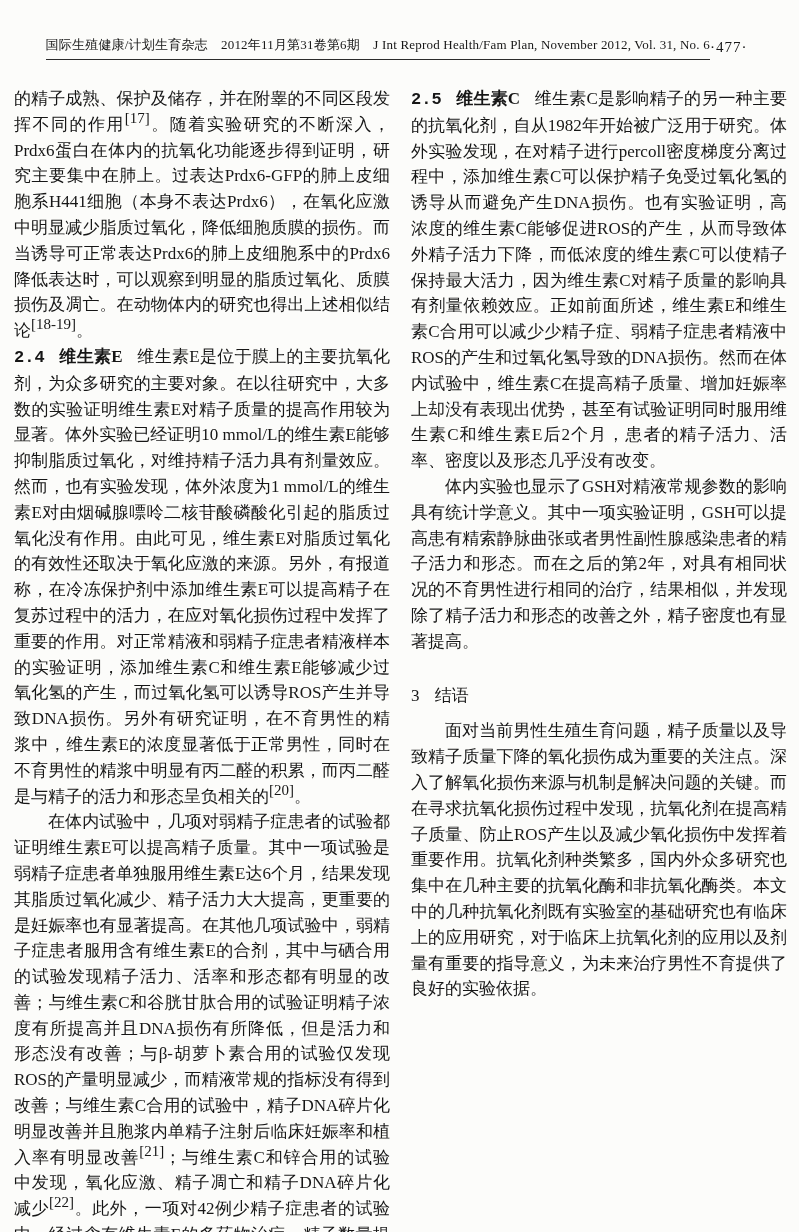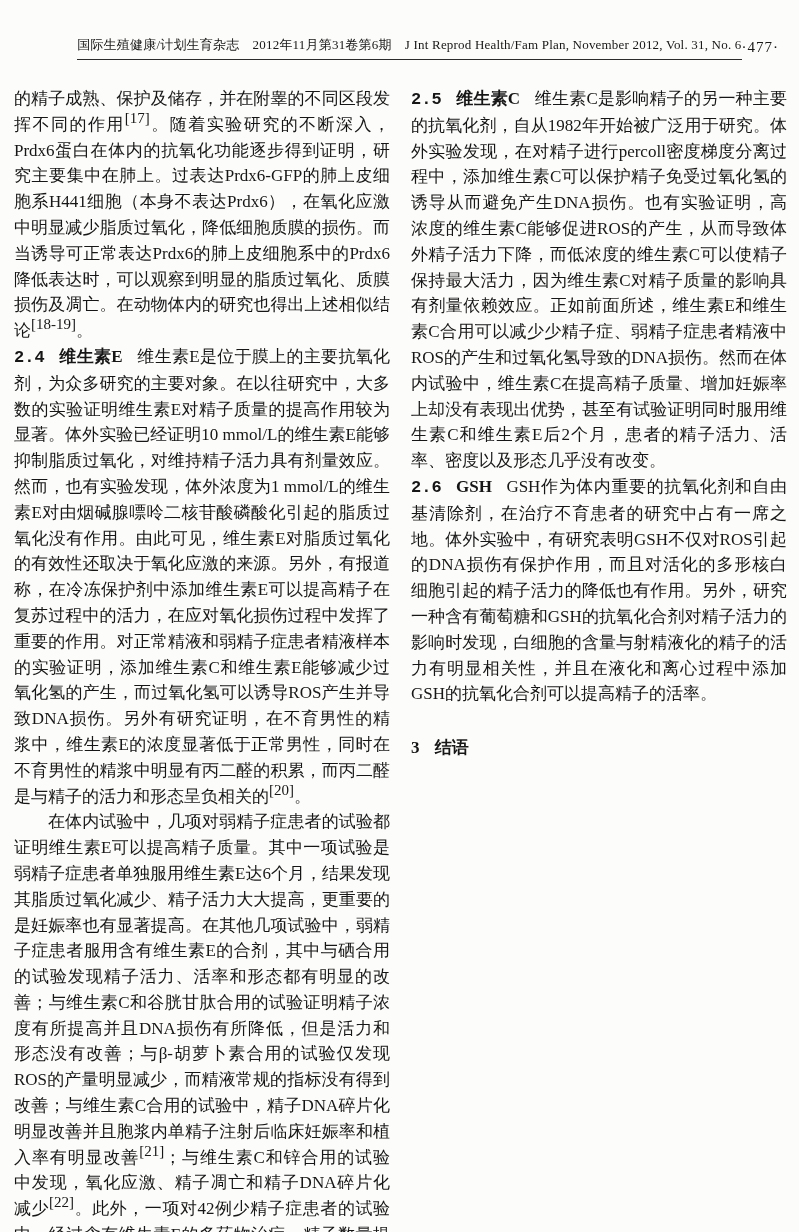--- a/index.html
+++ b/index.html
@@ -10,21 +10,21 @@
     font-family:"Liberation Serif","DejaVu Serif",serif;
     overflow:hidden;
   }
   .page{
     box-sizing:border-box;
     width:799px;height:1232px;
     padding:36px 12px 0 14px;
   }
   .header{
     display:flex;
-    justify-content:flex-end;
+    justify-content:center;
     align-items:flex-end;
   }
   .journal-line{
     font-size:13px;
     letter-spacing:.2px;
     border-bottom:1.6px solid #2b2b2b;
     padding-bottom:5px;
     white-space:nowrap;
   }
   .page-number{
@@ -42,21 +42,21 @@
     font-size:17px;
     line-height:25.8px;
     text-align:justify;
   }
   p{margin:0;}
   .indent{text-indent:2em;}
   b.sec-num{font-weight:700;margin-right:.85em;font-family:Liberation Mono, monospace;}
   b.sec-title{font-weight:700;margin-right:.85em;}
   h3.sec-heading{
     font-size:17px;
-    font-weight:700;
+    font-weight:400;
     margin:28px 0 10px 0;
     line-height:25.8px;
   }
   h3.sec-heading .sec-num{margin-right:.9em;}
   sup.ref{
     font-size:15px;
     line-height:0;
     vertical-align:super;
   }
 </style>
@@ -76,21 +76,22 @@
       <p>的精子成熟、保护及储存，并在附睾的不同区段发挥不同的作用<sup class="ref">[17]</sup>。随着实验研究的不断深入，Prdx6蛋白在体内的抗氧化功能逐步得到证明，研究主要集中在肺上。过表达Prdx6-GFP的肺上皮细胞系H441细胞（本身不表达Prdx6），在氧化应激中明显减少脂质过氧化，降低细胞质膜的损伤。而当诱导可正常表达Prdx6的肺上皮细胞系中的Prdx6降低表达时，可以观察到明显的脂质过氧化、质膜损伤及凋亡。在动物体内的研究也得出上述相似结论<sup class="ref">[18-19]</sup>。</p>
 
       <p><b class="sec-num">2.4</b><b class="sec-title">维生素E</b><span>维生素E是位于膜上的主要抗氧化剂，为众多研究的主要对象。在以往研究中，大多数的实验证明维生素E对精子质量的提高作用较为显著。体外实验已经证明10 mmol/L的维生素E能够抑制脂质过氧化，对维持精子活力具有剂量效应。然而，也有实验发现，体外浓度为1 mmol/L的维生素E对由烟碱腺嘌呤二核苷酸磷酸化引起的脂质过氧化没有作用。由此可见，维生素E对脂质过氧化的有效性还取决于氧化应激的来源。另外，有报道称，在冷冻保护剂中添加维生素E可以提高精子在复苏过程中的活力，在应对氧化损伤过程中发挥了重要的作用。对正常精液和弱精子症患者精液样本的实验证明，添加维生素C和维生素E能够减少过氧化氢的产生，而过氧化氢可以诱导ROS产生并导致DNA损伤。另外有研究证明，在不育男性的精浆中，维生素E的浓度显著低于正常男性，同时在不育男性的精浆中明显有丙二醛的积累，而丙二醛是与精子的活力和形态呈负相关的<sup class="ref">[20]</sup>。</span></p>
 
       <p class="indent">在体内试验中，几项对弱精子症患者的试验都证明维生素E可以提高精子质量。其中一项试验是弱精子症患者单独服用维生素E达6个月，结果发现其脂质过氧化减少、精子活力大大提高，更重要的是妊娠率也有显著提高。在其他几项试验中，弱精子症患者服用含有维生素E的合剂，其中与硒合用的试验发现精子活力、活率和形态都有明显的改善；与维生素C和谷胱甘肽合用的试验证明精子浓度有所提高并且DNA损伤有所降低，但是活力和形态没有改善；与β-胡萝卜素合用的试验仅发现ROS的产量明显减少，而精液常规的指标没有得到改善；与维生素C合用的试验中，精子DNA碎片化明显改善并且胞浆内单精子注射后临床妊娠率和植入率有明显改善<sup class="ref">[21]</sup>；与维生素C和锌合用的试验中发现，氧化应激、精子凋亡和精子DNA碎片化减少<sup class="ref">[22]</sup>。此外，一项对42例少精子症患者的试验中，经过含有维生素E的多药物治疗，精子数量提高了20倍。</p>
     </div>
 
     <div class="col">
       <p><b class="sec-num">2.5</b><b class="sec-title">维生素C</b><span>维生素C是影响精子的另一种主要的抗氧化剂，自从1982年开始被广泛用于研究。体外实验发现，在对精子进行percoll密度梯度分离过程中，添加维生素C可以保护精子免受过氧化氢的诱导从而避免产生DNA损伤。也有实验证明，高浓度的维生素C能够促进ROS的产生，从而导致体外精子活力下降，而低浓度的维生素C可以使精子保持最大活力，因为维生素C对精子质量的影响具有剂量依赖效应。正如前面所述，维生素E和维生素C合用可以减少少精子症、弱精子症患者精液中ROS的产生和过氧化氢导致的DNA损伤。然而在体内试验中，维生素C在提高精子质量、增加妊娠率上却没有表现出优势，甚至有试验证明同时服用维生素C和维生素E后2个月，患者的精子活力、活率、密度以及形态几乎没有改变。</span></p>
 
-      <p><b class="sec-num">2.6</b><b class="sec-title">GSH</b><span>GSH作为体内重要的抗氧化剂和自由基清除剂，在治疗不育患者的研究中占有一席之地。体外实验中，有研究表明GSH不仅对ROS引起的DNA损伤有保护作用，而且对活化的多形核白细胞引起的精子活力的降低也有作用。另外，研究一种含有葡萄糖和GSH的抗氧化合剂对精子活力的影响时发现，白细胞的含量与射精液化的精子的活力有明显相关性，并且在液化和离心过程中添加GSH的抗氧化合剂可以提高精子的活率。</span></p>
 
+      <p class="indent">体内实验也显示了GSH对精液常规参数的影响具有统计学意义。其中一项实验证明，GSH可以提高患有精索静脉曲张或者男性副性腺感染患者的精子活力和形态。而在之后的第2年，对具有相同状况的不育男性进行相同的治疗，结果相似，并发现除了精子活力和形态的改善之外，精子密度也有显著提高。</p>
 
       <h3 class="sec-heading"><span class="sec-num">3</span><span>结语</span></h3>
 
+      <p class="indent">面对当前男性生殖生育问题，精子质量以及导致精子质量下降的氧化损伤成为重要的关注点。深入了解氧化损伤来源与机制是解决问题的关键。而在寻求抗氧化损伤过程中发现，抗氧化剂在提高精子质量、防止ROS产生以及减少氧化损伤中发挥着重要作用。抗氧化剂种类繁多，国内外众多研究也集中在几种主要的抗氧化酶和非抗氧化酶类。本文中的几种抗氧化剂既有实验室的基础研究也有临床上的应用研究，对于临床上抗氧化剂的应用以及剂量有重要的指导意义，为未来治疗男性不育提供了良好的实验依据。</p>
     </div>
 
   </div>
 </div>
 
 </body></html>

